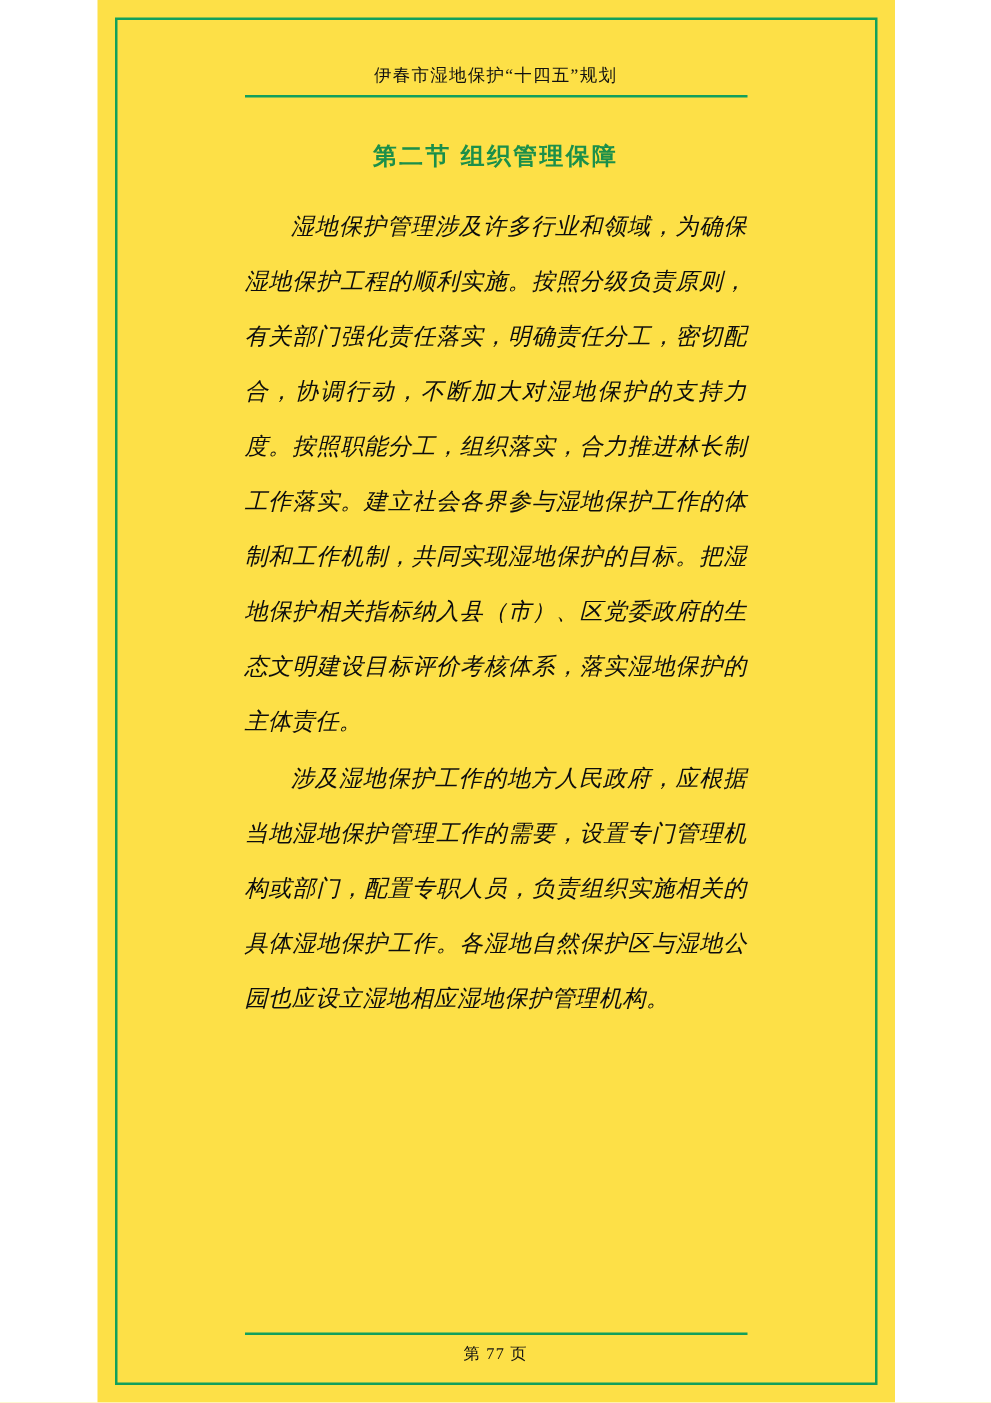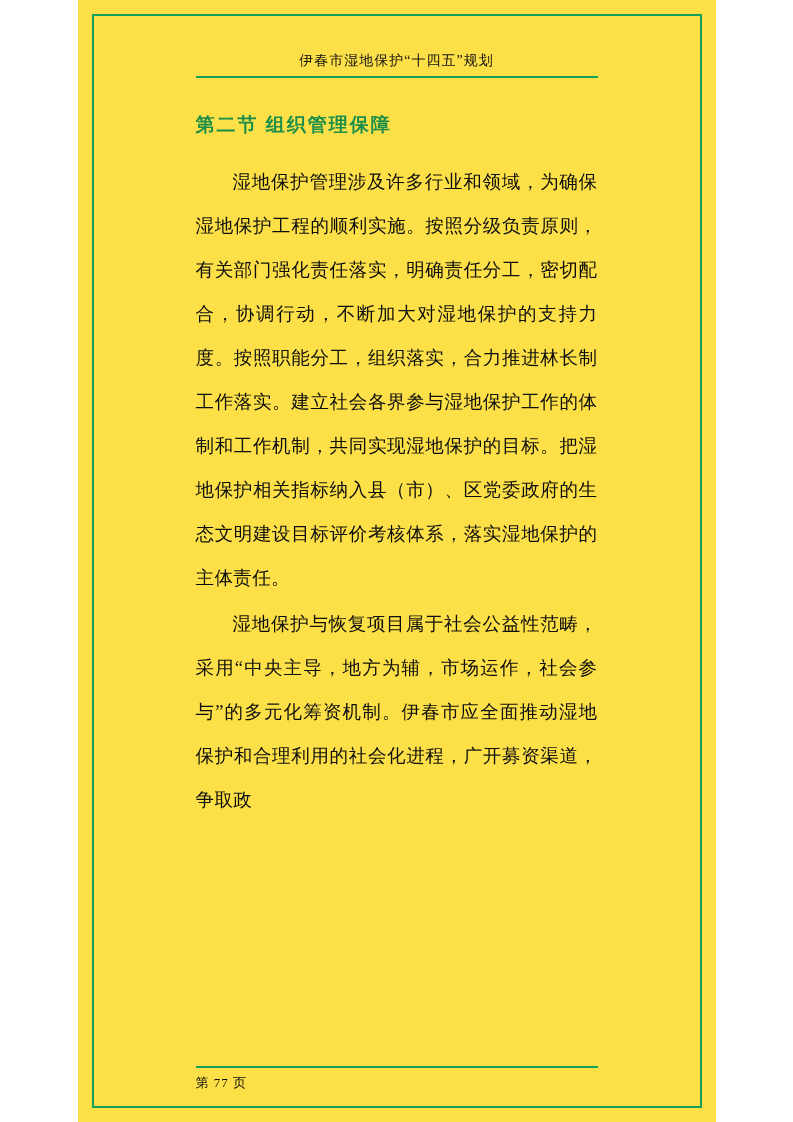--- a/index.html
+++ b/index.html
@@ -41,74 +41,76 @@
     letter-spacing: 1px;
     padding-bottom: 6px;
   }
   .header-rule {
     border: none;
     border-top: 2px solid #12a05c;
     margin: 0 0 34px 0;
     height: 0;
   }
   .section-title {
+    text-align: center;
     font-size: 19px;
     font-weight: bold;
     color: #1b8f4a;
     font-family: "Liberation Sans", "DejaVu Sans", sans-serif;
     letter-spacing: 2px;
     margin: 18px 0 22px 0;
   }
   .section-title.second {
     margin-top: 54px;
   }
   p.body-text {
     font-size: 18.5px;
     line-height: 44px;
     color: #0d0d0d;
     text-align: justify;
     text-justify: inter-ideograph;
     text-indent: 2em;
     margin: 0 0 2px 0;
     letter-spacing: 0.4px;
+    font-style: italic;
   }
   .footer {
     position: absolute;
     left: 118px;
     right: 118px;
     bottom: 30px;
   }
   .footer-rule {
     border: none;
     border-top: 2px solid #12a05c;
     margin: 0 0 6px 0;
     height: 0;
   }
   .page-number {
-    text-align: left;
+    text-align: center;
     font-size: 13px;
     color: #111111;
     letter-spacing: 1px;
   }
 </style>
 </head>
 <body>
 
 <div class="page">
   <div class="page-border"></div>
 
   <div class="content">
     <div class="header">伊春市湿地保护“十四五”规划</div>
     <hr class="header-rule">
 
     <h2 class="section-title">第二节  组织管理保障</h2>
 
     <p class="body-text">湿地保护管理涉及许多行业和领域，为确保湿地保护工程的顺利实施。按照分级负责原则，有关部门强化责任落实，明确责任分工，密切配合，协调行动，不断加大对湿地保护的支持力度。按照职能分工，组织落实，合力推进林长制工作落实。建立社会各界参与湿地保护工作的体制和工作机制，共同实现湿地保护的目标。把湿地保护相关指标纳入县（市）、区党委政府的生态文明建设目标评价考核体系，落实湿地保护的主体责任。</p>
+    <p class="body-text">涉及湿地保护工作的地方人民政府，应根据当地湿地保护管理工作的需要，设置专门管理机构或部门，配置专职人员，负责组织实施相关的具体湿地保护工作。各湿地自然保护区与湿地公园也应设立湿地相应湿地保护管理机构。</p>
 
 
-    <p class="body-text">湿地保护与恢复项目属于社会公益性范畴，采用“中央主导，地方为辅，市场运作，社会参与”的多元化筹资机制。伊春市应全面推动湿地保护和合理利用的社会化进程，广开募资渠道，争取政</p>
   </div>
 
   <div class="footer">
     <hr class="footer-rule">
     <div class="page-number">第 77 页</div>
   </div>
 </div>
 
 </body></html>

